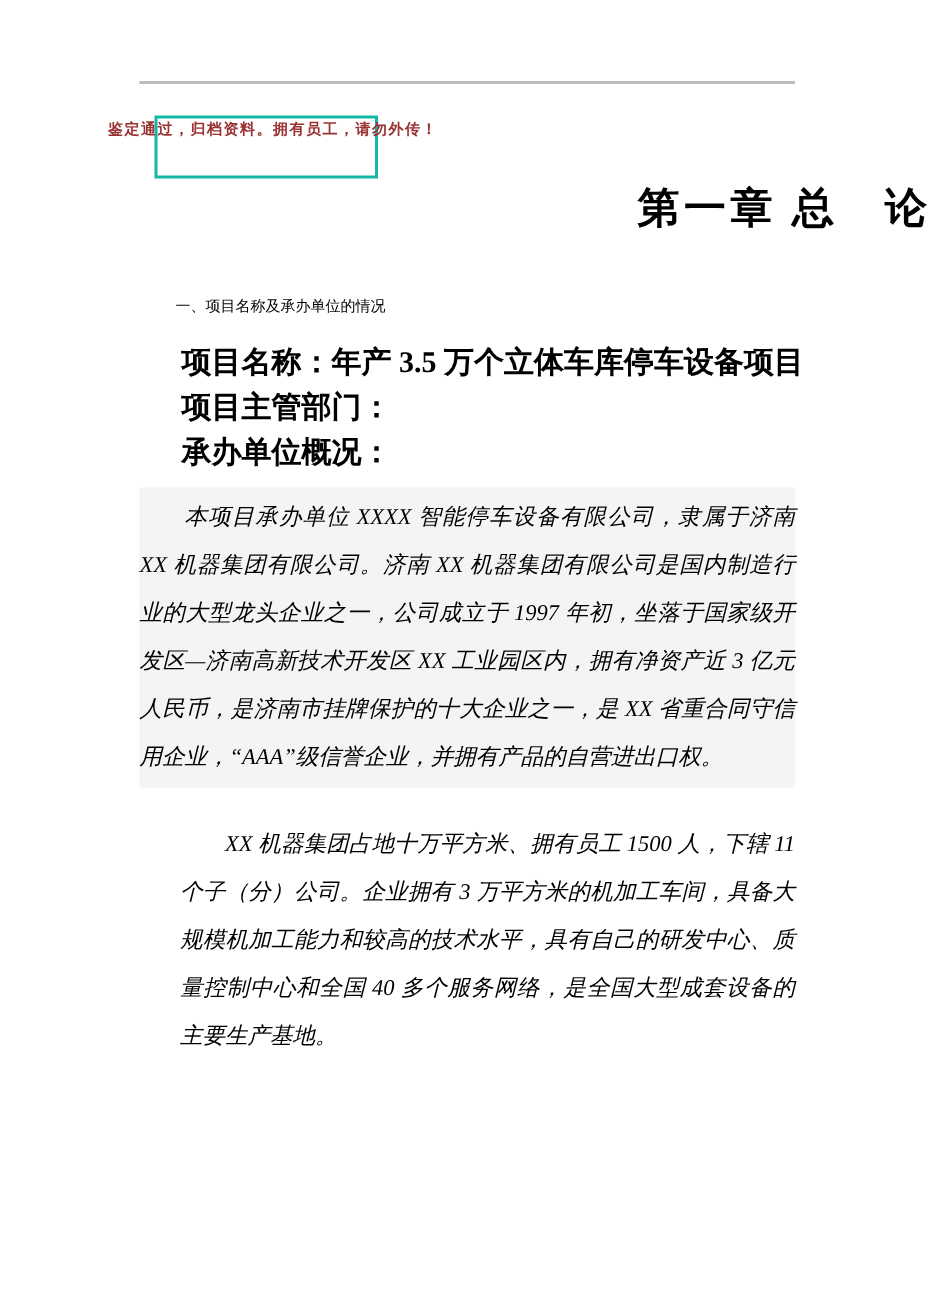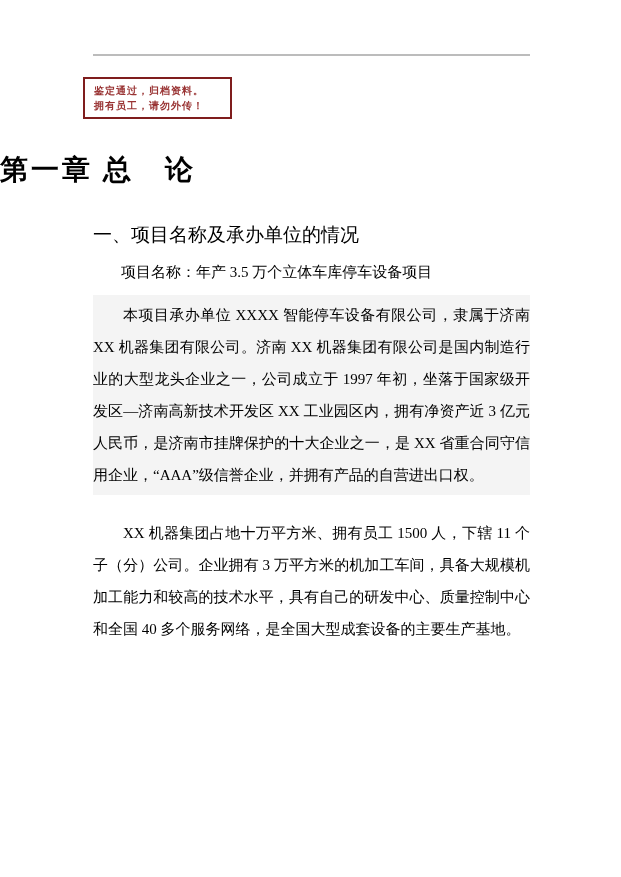--- a/index.html
+++ b/index.html
@@ -16,99 +16,105 @@
     overflow: hidden;
   }
   .header-rule {
     margin: 54px 91px 0 93px;
     border: none;
     border-top: 2px solid #bcbcbc;
     height: 0;
   }
   .stamp {
     position: absolute;
-    left: 83px;
+    left: 103px;
     top: 77px;
     width: 136px;
     height: 38px;
-    border: 2px solid #7f1d1d;
+    border: 2px solid #14b8a6;
     background: #ffffff;
     box-sizing: content-box;
     display: flex;
-    flex-direction: column;
+    flex-direction: row;
     justify-content: center;
     padding-left: 9px;
   }
   .stamp .stamp-line {
     font-family: "Liberation Sans", "DejaVu Sans", sans-serif;
     font-size: 10px;
     font-weight: bold;
     line-height: 15px;
     color: #993333;
     letter-spacing: 1px;
     white-space: nowrap;
   }
   .chapter-title {
-    margin-top: 96px;
-    text-align: left;
+    margin-top: 66px;
+    text-align: right;
     font-size: 28px;
     font-weight: bold;
     letter-spacing: 3px;
     line-height: 36px;
   }
   .content {
     margin: 0 91px 0 93px;
   }
   .section-heading {
     margin-top: 37px;
-    font-size: 19px;
+    font-size: 10px;
     line-height: 19px;
+    margin-left: 24px;
   }
   .field-list {
     margin-top: 13px;
     padding-left: 28px;
   }
   .field-line {
-    font-size: 15px;
+    font-size: 20px;
     line-height: 30px;
     white-space: nowrap;
+    font-weight: bold;
   }
   .para {
     font-size: 15px;
     line-height: 32px;
     text-align: justify;
     text-indent: 2em;
+    font-style: italic;
   }
   .para.highlighted {
     margin-top: 8px;
     background: #f4f4f4;
     padding: 4px 0;
   }
   .para.plain {
     margin-top: 22px;
     background: transparent;
+    margin-left: 27px;
   }
 </style>
 </head>
 <body>
 
 <hr class="header-rule">
 
 <div class="stamp">
   <div class="stamp-line">鉴定通过，归档资料。</div>
   <div class="stamp-line">拥有员工，请勿外传！</div>
 </div>
 
 <div class="chapter-title">第一章 总　论</div>
 
 <div class="content">
 
   <div class="section-heading">一、项目名称及承办单位的情况</div>
 
   <div class="field-list">
     <div class="field-line">项目名称：年产 3.5 万个立体车库停车设备项目</div>
+    <div class="field-line">项目主管部门：</div>
+    <div class="field-line">承办单位概况：</div>
   </div>
 
   <div class="para highlighted">本项目承办单位 XXXX 智能停车设备有限公司，隶属于济南 XX 机器集团有限公司。济南 XX 机器集团有限公司是国内制造行业的大型龙头企业之一，公司成立于 1997 年初，坐落于国家级开发区—济南高新技术开发区 XX 工业园区内，拥有净资产近 3 亿元人民币，是济南市挂牌保护的十大企业之一，是 XX 省重合同守信用企业，“AAA”级信誉企业，并拥有产品的自营进出口权。</div>
 
   <div class="para plain">XX 机器集团占地十万平方米、拥有员工 1500 人，下辖 11 个子（分）公司。企业拥有 3 万平方米的机加工车间，具备大规模机加工能力和较高的技术水平，具有自己的研发中心、质量控制中心和全国 40 多个服务网络，是全国大型成套设备的主要生产基地。</div>
 
 </div>
 
 </body></html>

